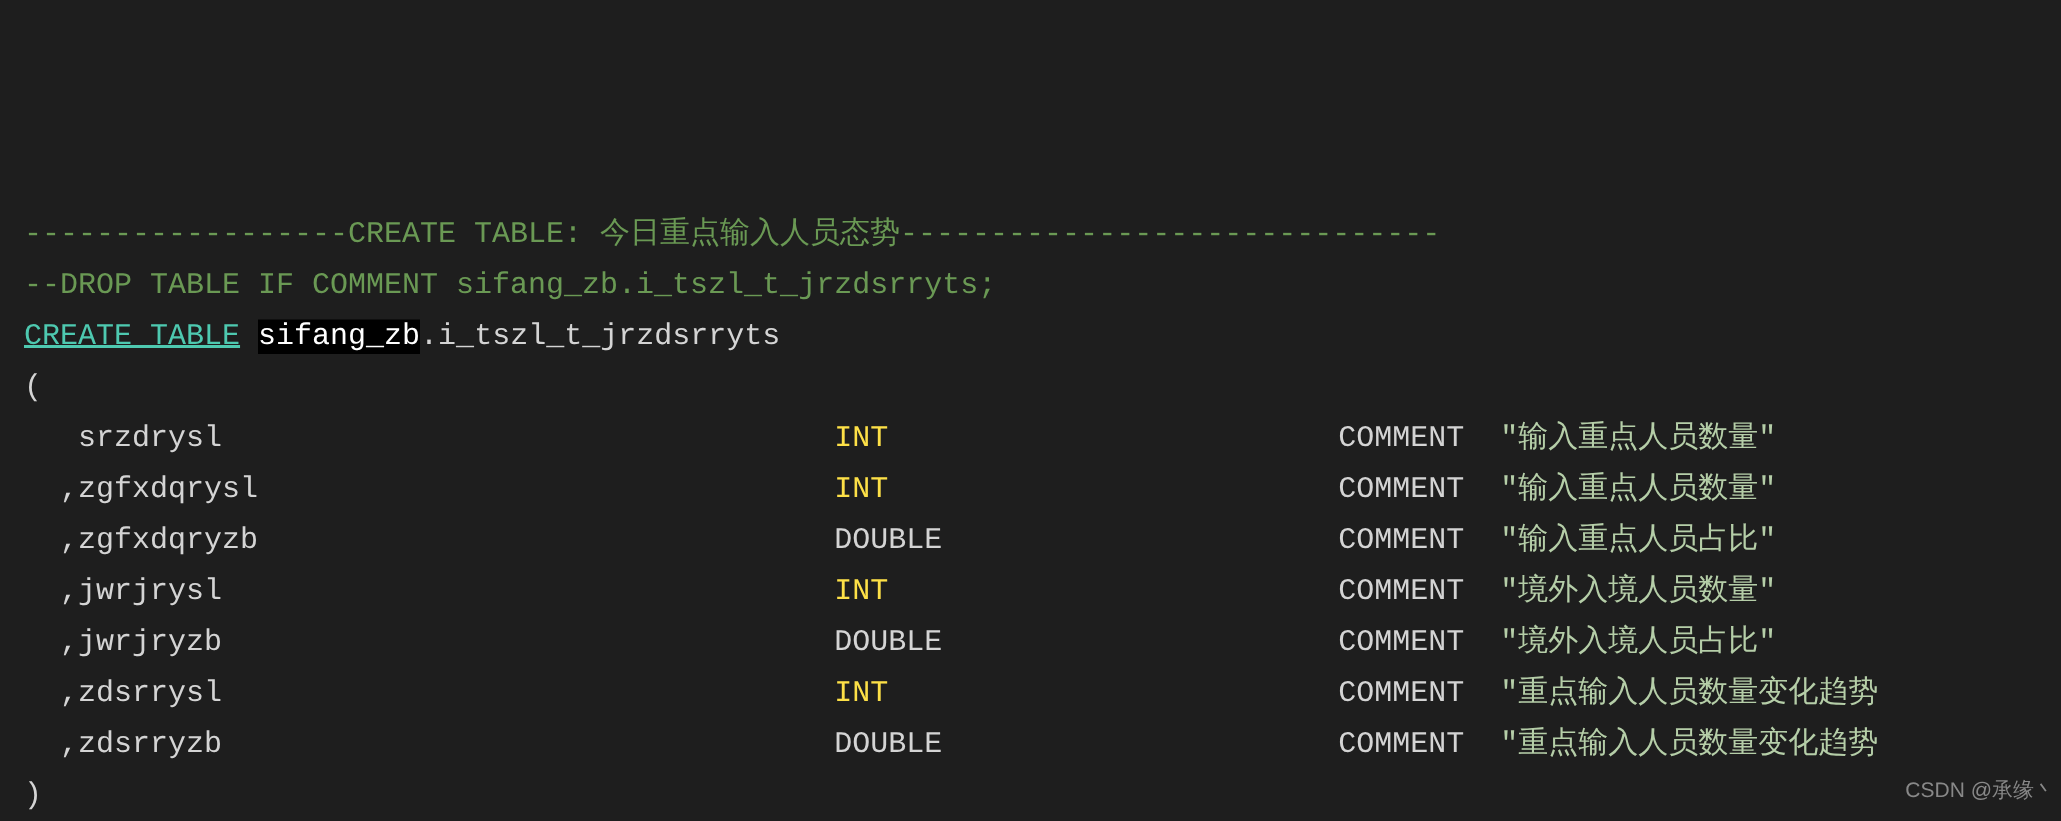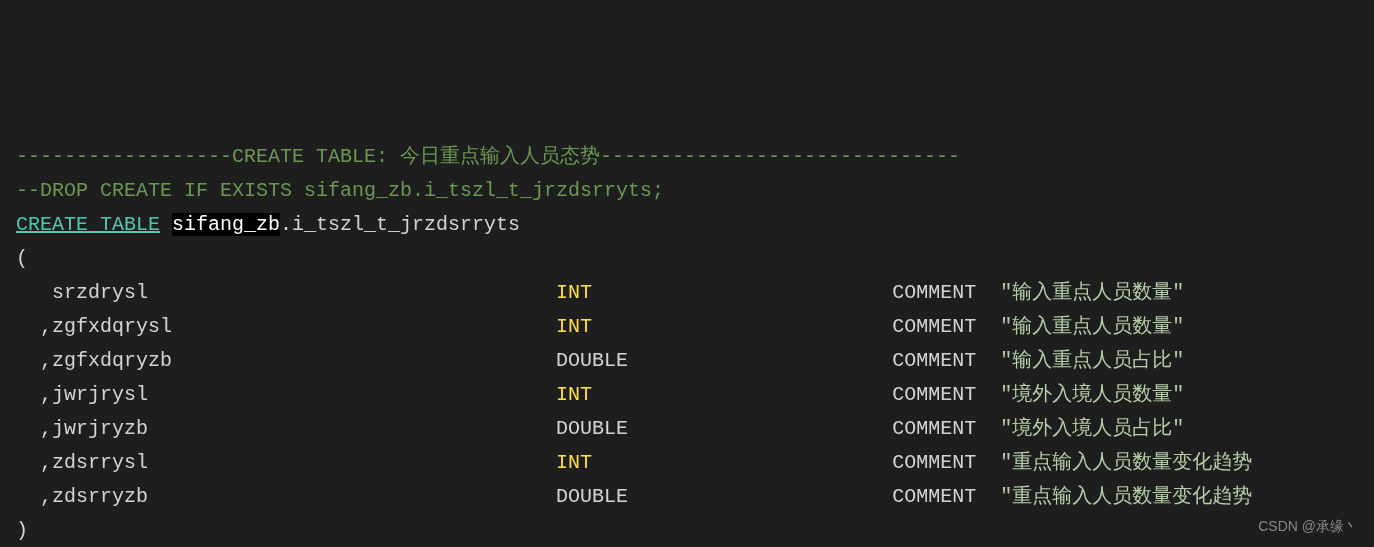--- a/index.html
+++ b/index.html
@@ -21,33 +21,33 @@
       position: relative;
     }
     .kw-create { color: #4ec9b0; text-decoration: underline; }
     .kw-int { color: #fde047; }
     .str { color: #b5cea8; }
     .comment { color: #6a9954; text-align: center; }
     .highlight { background: #000000; color: #fff; font-family: Liberation Mono, monospace; }
     .watermark {
       position: absolute;
       bottom: 8px;
-      right: 16px;
+      right: 4px;
       color: #888;
       font-size: 14px;
       font-family: sans-serif;
     }
   </style>
 </head>
 <body>
 
 
 
 <div><span class="comment"><span>------------------CREATE TABLE: </span><span>今日重点输入人员态势</span><span>------------------------------</span></span>
-<span class="comment">--DROP CREATE IF EXISTS sifang_zb.i_tszl_t_jrzdsrryts;</span>
+<span class="comment">--DROP TABLE IF COMMENT sifang_zb.i_tszl_t_jrzdsrryts;</span>
 <span><span class="kw-create">CREATE TABLE</span> <span class="highlight">sifang_zb</span><span>.i_tszl_t_jrzdsrryts</span></span>
 <span>(</span>
 <div id="columns">   srzdrysl                                  <span class="kw-int">INT                         </span>COMMENT  <span class="str">"输入重点人员数量"</span>
   ,zgfxdqrysl                                <span class="kw-int">INT                         </span>COMMENT  <span class="str">"输入重点人员数量"</span>
   ,zgfxdqryzb                                DOUBLE                      COMMENT  <span class="str">"输入重点人员占比"</span>
   ,jwrjrysl                                  <span class="kw-int">INT                         </span>COMMENT  <span class="str">"境外入境人员数量"</span>
   ,jwrjryzb                                  DOUBLE                      COMMENT  <span class="str">"境外入境人员占比"</span>
   ,zdsrrysl                                  <span class="kw-int">INT                         </span>COMMENT  <span class="str">"重点输入人员数量变化趋势</span>
   ,zdsrryzb                                  DOUBLE                      COMMENT  <span class="str">"重点输入人员数量变化趋势</span>
 </div><span>)</span>

